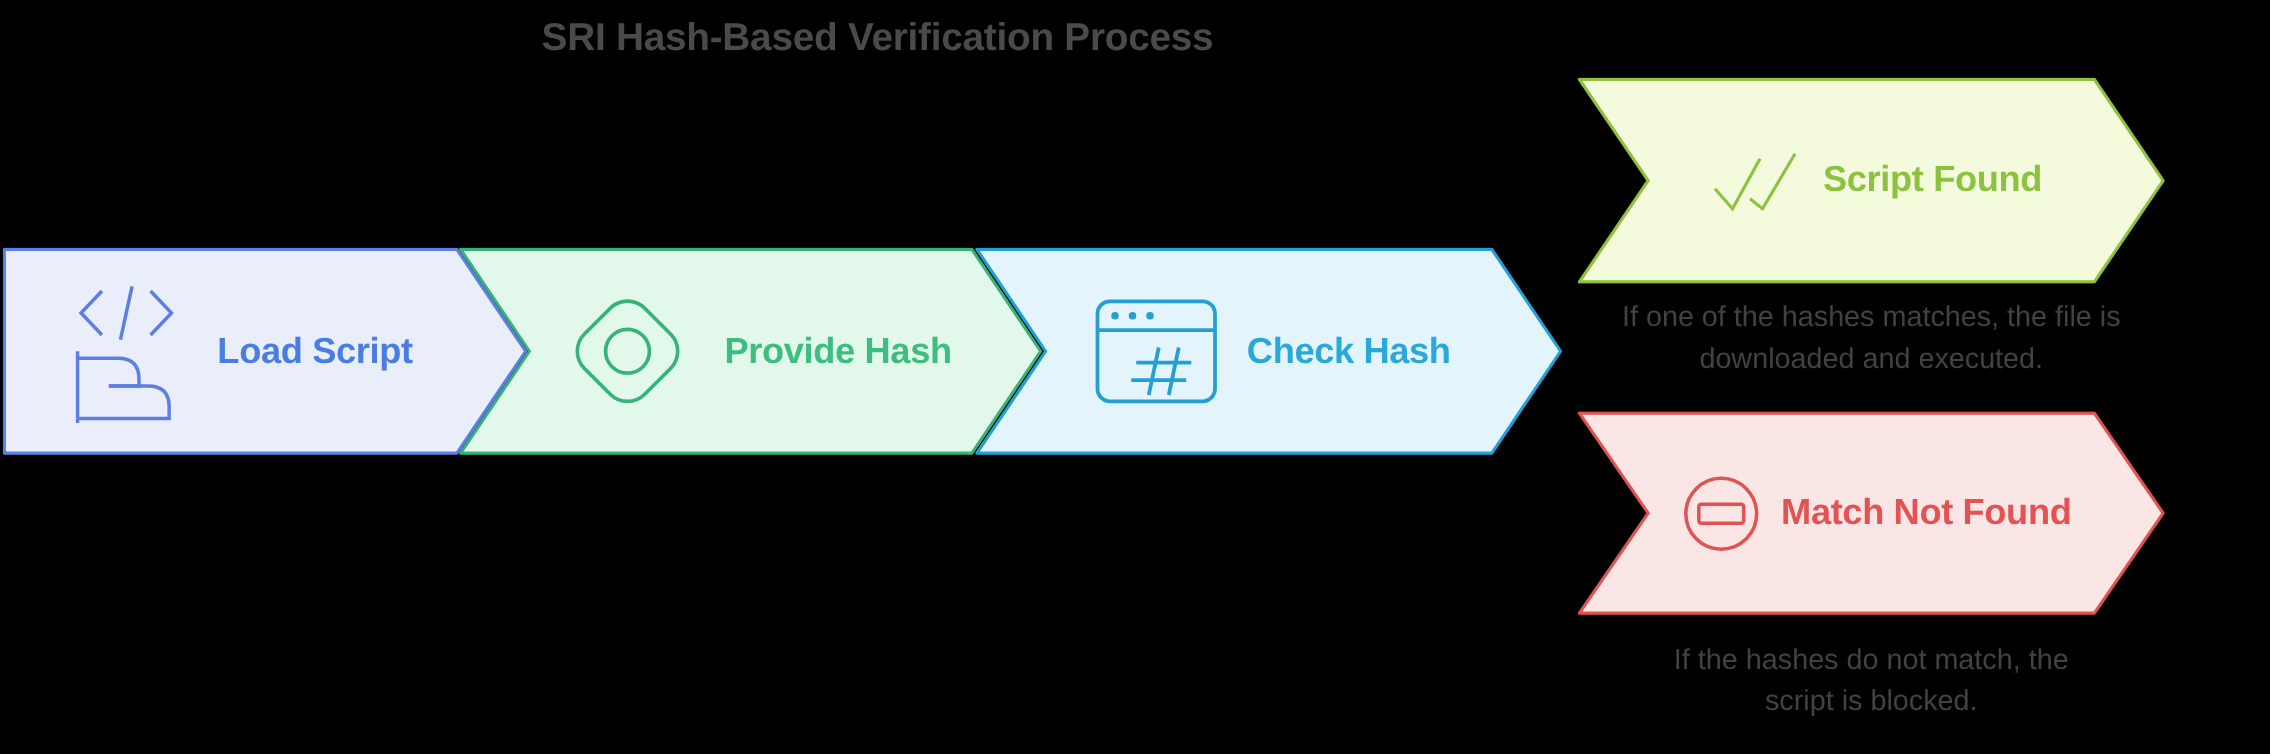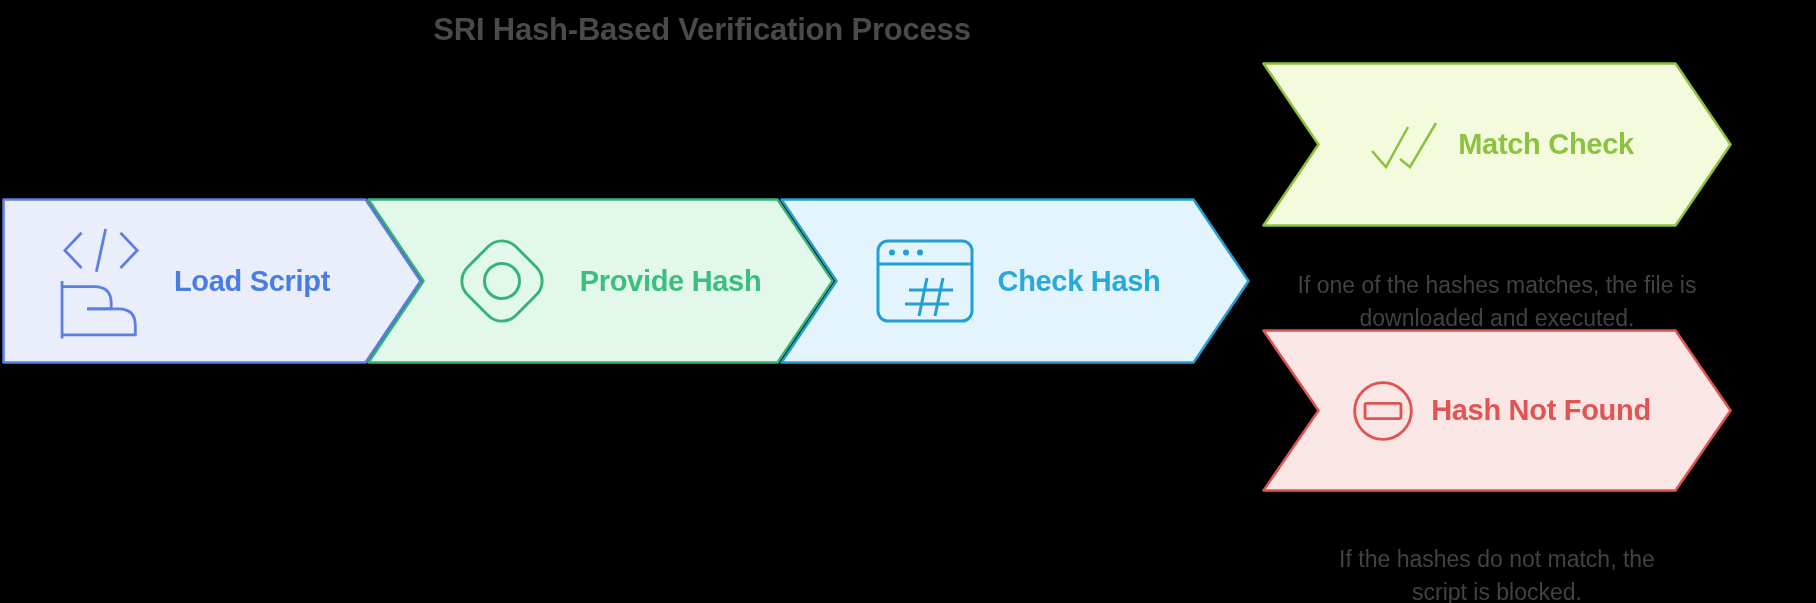--- a/index.html
+++ b/index.html
@@ -53,21 +53,20 @@
   .step1 .content{padding-left:8px;padding-right:52px;}
   .step2 .content,.step3 .content{padding-left:58px;padding-right:52px;}
   .found .content,.notfound .content{padding-left:58px;padding-right:52px;gap:14px;}
 
   .desc{
     position:absolute;width:500px;
     text-align:center;
     font-size:23px;line-height:1.42;
     color:var(--desc-text,#424242);
     white-space:pre-line;
-    margin-top:32px;
   }
   
   #step-load   {left:2px;   top:198px; width:420px; height:166px;}
   #step-provide{left:367px; top:198px; width:467px; height:166px;}
   #step-check  {left:780px; top:198px; width:470px; height:166px;}
   #outcome-found   {left:1262px; top:62px;  width:470px; height:165px;}
   #outcome-notfound{left:1262px; top:329px; width:470px; height:163px;}
   #desc-found   {left:1247px; top:237px;}
   #desc-notfound{left:1247px; top:511px;}
 </style>
@@ -130,34 +129,34 @@
 
   <div class="arrow found" id="outcome-found">
     <svg class="shape" width="470" height="165" viewBox="0 0 470 165">
       <polygon points="1.5,1.5 413.5,1.5 468.5,82.5 413.5,163.5 1.5,163.5 56.5,82.5"></polygon>
     </svg>
     <div class="content">
       <svg class="icon" width="78" height="60" viewBox="0 0 78 60">
         <polyline class="thin" points="6,36 20,52 42,12"></polyline>
         <polyline class="thin" points="34,44 44,52 70,8"></polyline>
       </svg>
-      <span class="label">Match Check</span>
+      <span class="label">Script Found</span>
     </div>
   </div>
 
   <div class="arrow notfound" id="outcome-notfound">
     <svg class="shape" width="470" height="163" viewBox="0 0 470 163">
       <polygon points="1.5,1.5 413.5,1.5 468.5,81.5 413.5,161.5 1.5,161.5 56.5,81.5"></polygon>
     </svg>
     <div class="content">
       <svg class="icon" width="68" height="68" viewBox="0 0 72 72">
         <circle cx="36" cy="36" r="30"></circle>
         <rect x="17" y="28" width="38" height="16" rx="2"></rect>
       </svg>
-      <span class="label">Hash Not Found</span>
+      <span class="label">Match Not Found</span>
     </div>
   </div>
 
   <div class="desc" id="desc-found">If one of the hashes matches, the file is
 downloaded and executed.</div>
   <div class="desc" id="desc-notfound">If the hashes do not match, the
 script is blocked.</div>
 
 </div>
 

